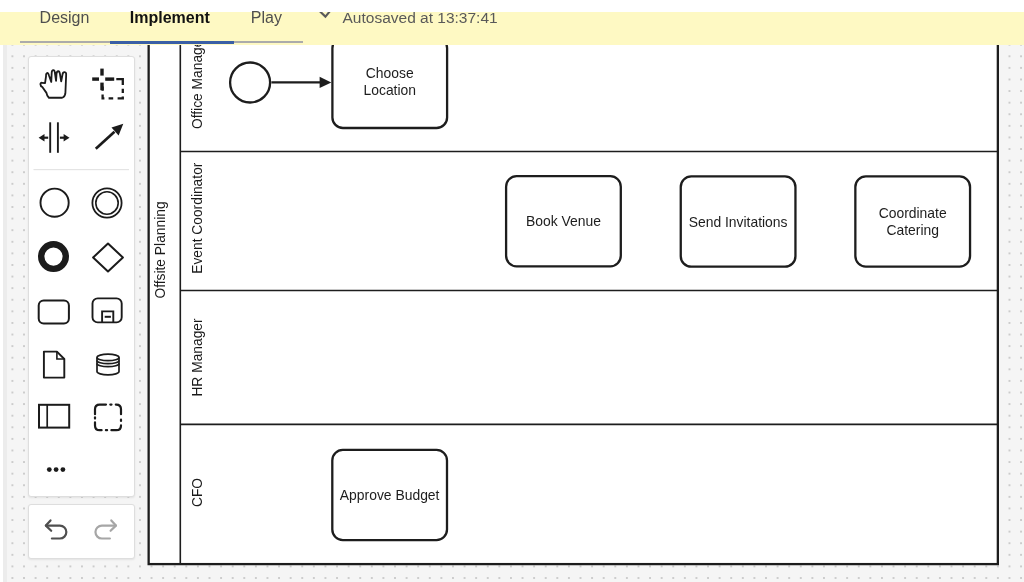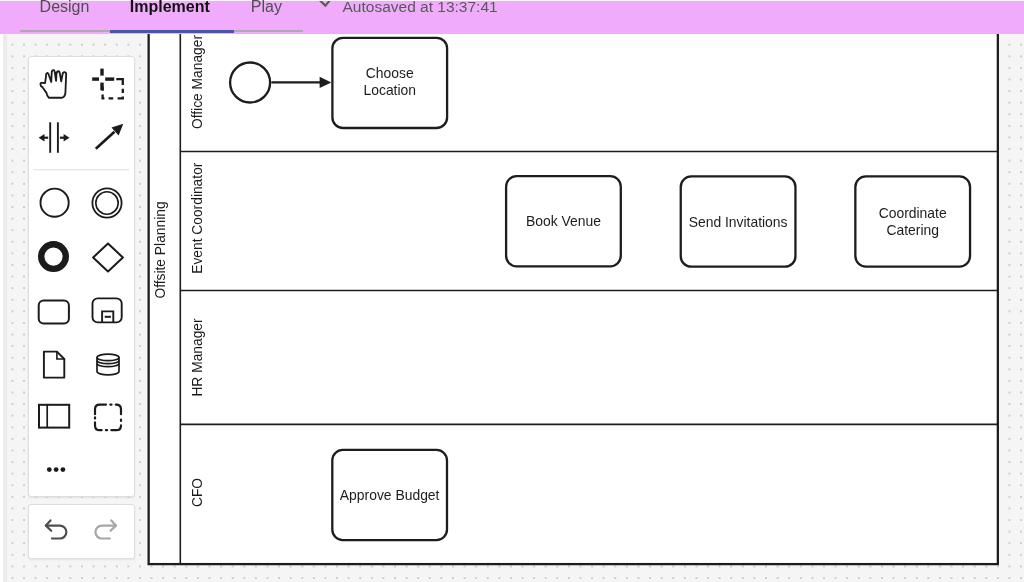--- a/index.html
+++ b/index.html
@@ -13,21 +13,21 @@
      background-size: 11.6px 11.6px; background-position: -0.4px 5.9px; }
   #lstrip1 { position:absolute; left:0; top:0; width:3px; height:100%; background:#ffffff; }
   #lstrip2 { position:absolute; left:3px; top:0; width:3.5px; height:100%; background:#ececec; }
   
   .panel { position:absolute; background:#ffffff; border:1px solid #dedede; border-radius:3px;
      box-shadow:0 1px 2px rgba(0,0,0,0.08); }
   #pal1 { left:27.5px; top:56.3px; width:107.5px; height:440.4px; }
   #pal2 { left:27.5px; top:504px;  width:107.5px; height:54.5px;  }
   #dsvg { position:absolute; left:0; top:33px; }
   
-  #topbar { position:absolute; left:0; top:1px; width:1024px; height:33px; background:#f0abfc; }
+  #topbar { position:absolute; left:0; top:12px; width:1024px; height:33px; background:#fef9c3; }
   .tab { position:absolute; font-size:16px; line-height:16px; color:#4f4f4f; transform:translateX(-50%); top:-2.0px; white-space:nowrap; }
   #tabline { position:absolute; left:20px; top:29.4px; width:283px; height:1.3px; background:#ababab; }
   #tabblue { position:absolute; left:110px; top:29px; width:124px; height:2.9px; background:#3a5fa6; }
   #auto { position:absolute; left:342.5px; top:-2.3px; font-size:15.5px; line-height:15.5px; color:#595959; white-space:nowrap; }
   #chk { position:absolute; left:316px; top:0; }
 </style>
 </head>
 <body>
 <div id="app">
   <div id="canvas">

